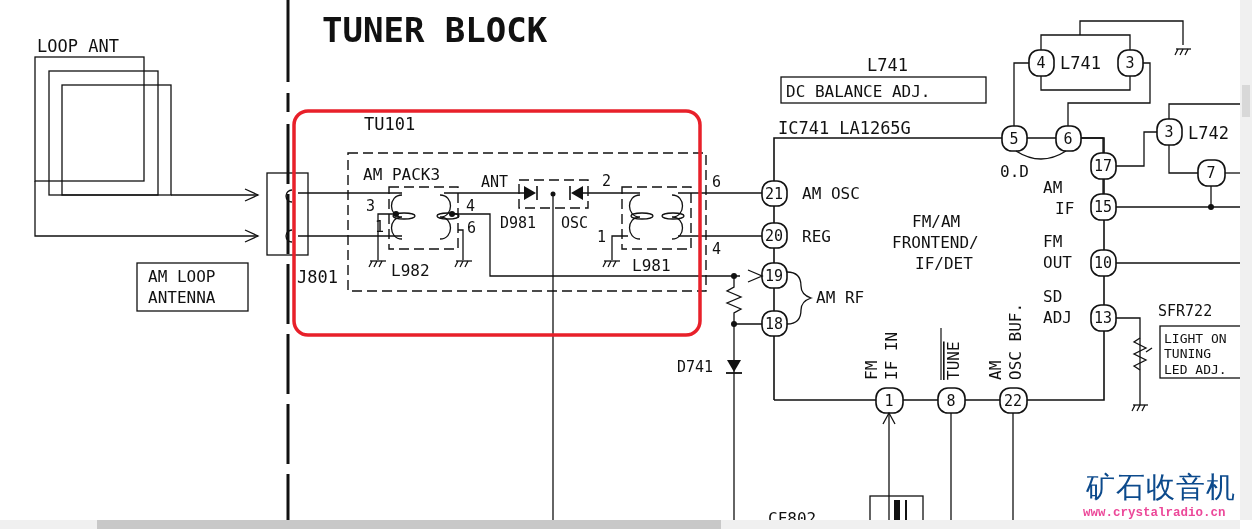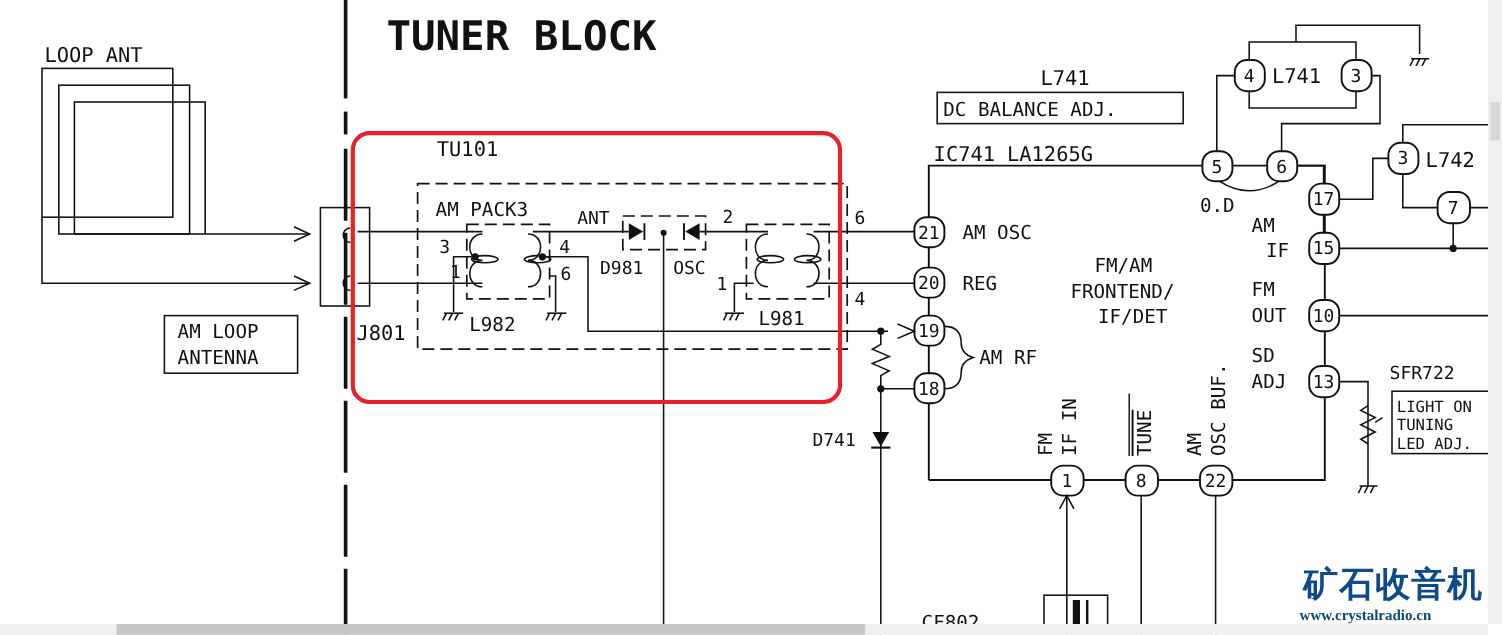--- a/index.html
+++ b/index.html
@@ -9,22 +9,22 @@
   .t { font-family:"DejaVu Sans Mono","Liberation Mono",monospace; fill:#111; }
   .w { stroke:#111; stroke-width:1.6; fill:none; }
   .wt { stroke:#111; stroke-width:1.3; fill:none; }
   .dash { stroke:#111; stroke-width:1.4; fill:none; stroke-dasharray:10 5; }
   .pin { fill:#fff; stroke:#111; stroke-width:1.6; }
   .pn { font-family:"DejaVu Sans Mono",monospace; font-size:15px; fill:#111; text-anchor:middle; dominant-baseline:central; }
   #hscroll { position:absolute; left:0; top:520px; width:1240px; height:9px; background:#f0f0f0; }
   #hthumb { position:absolute; left:97px; top:0; width:624px; height:9px; background:#c8c8c8; }
   #vscroll { position:absolute; left:1240px; top:0; width:12px; height:520px; background:#f0f0f0; }
   #vthumb { position:absolute; left:2px; top:85px; width:8px; height:32px; background:#d8d8d8; }
-  .wm-cn { position:absolute; left:1086px; top:468px; font-family:"DejaVu Sans",sans-serif; font-weight:bold; font-size:29px; color:#0c4a8c; letter-spacing:1px; }
-  .wm-url { position:absolute; left:1083px; top:506px; font-family:Liberation Serif, serif; font-weight:bold; font-size:12.5px; color:#0c4a6e; }
+  .wm-cn { position:absolute; left:1086px; top:468px; font-family:"DejaVu Sans",sans-serif; font-weight:normal; font-size:29px; color:#0c4a8c; letter-spacing:1px; }
+  .wm-url { position:absolute; left:1083px; top:506px; font-family:Liberation Mono, monospace; font-weight:bold; font-size:12.5px; color:#ec4899; }
 </style>
 </head>
 <body>
 
 <div id="viewer">
 <svg width="1252" height="529" viewBox="0 0 1252 529">
 
   <g>
     <line x1="288" y1="0" x2="288" y2="82" stroke="#111" stroke-width="3"></line>
     <line x1="288" y1="93" x2="288" y2="112" stroke="#111" stroke-width="3"></line>

